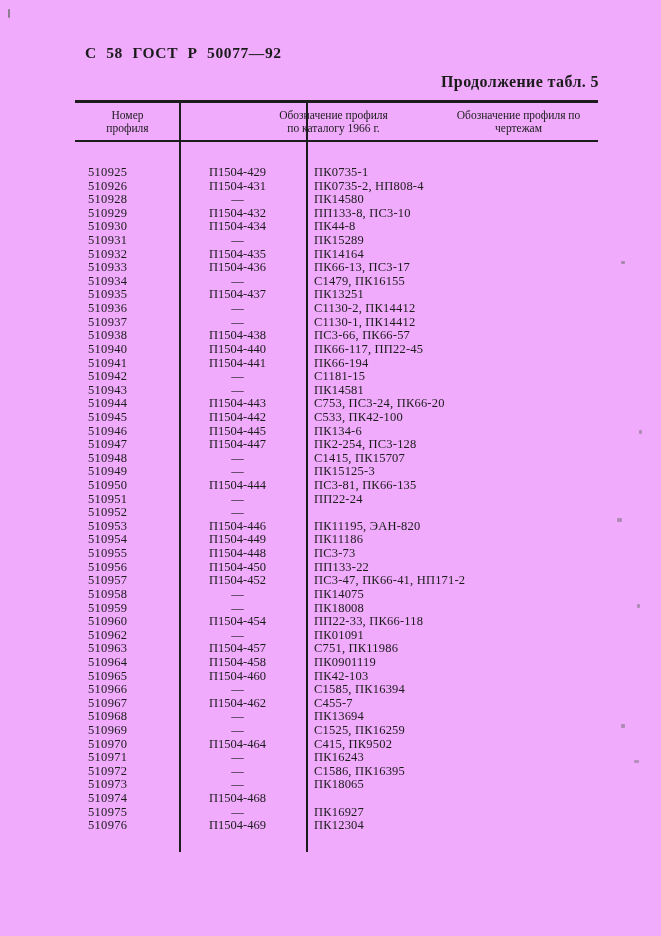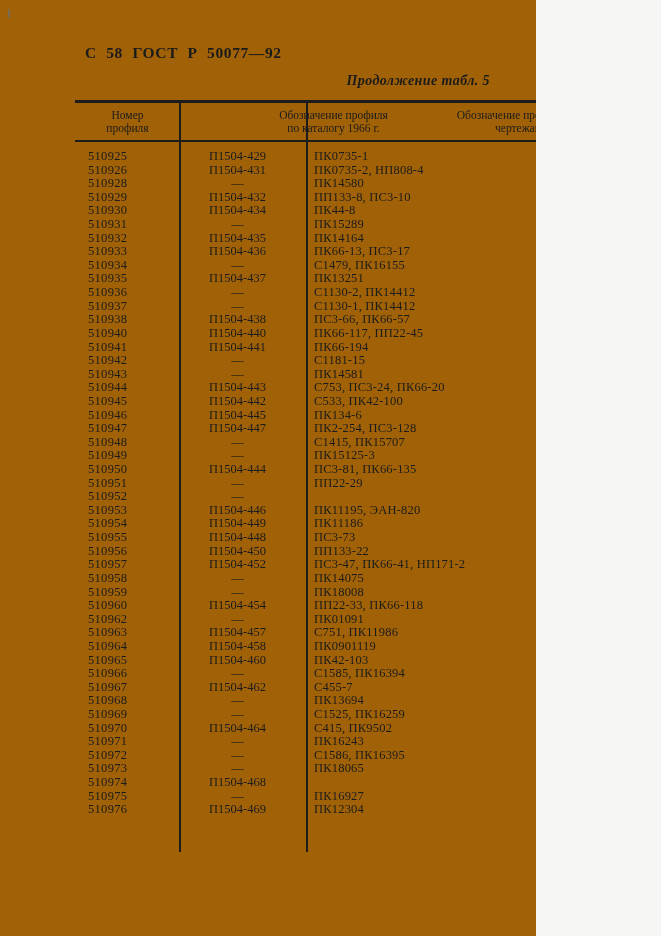--- a/index.html
+++ b/index.html
@@ -3,40 +3,39 @@
 <meta charset="utf-8">
 <style>
   html, body { margin: 0; padding: 0; }
   body {
     width: 661px; height: 936px;
     background: #f6f6f4;
     font-family: "Liberation Serif", serif;
   }
   .page {
     position: relative;
-    width: 536px; height: 936px;
-    background: #a16207;
+    width: 661px; height: 936px;
+    background: #f0abfc;
     color: #1b1b1b;
     overflow: hidden;
   }
   .page-header {
     position: absolute;
     left: 85px; top: 44px;
     font-size: 15.5px;
     font-weight: bold;
     letter-spacing: 0.6px;
     word-spacing: 5px;
     white-space: nowrap;
   }
   .continuation {
     position: absolute;
-    right: 46px; top: 73px;
-    font-size: 14px;
+    right: 62px; top: 73px;
+    font-size: 16px;
     font-weight: bold;
-    font-style: italic;
     letter-spacing: 0.4px;
     white-space: nowrap;
   }
   .table-wrap {
     position: absolute;
     left: 75px; top: 100px;
     width: 523px;
   }
   .rule-top { height: 3px; background: #1c1c1c; }
   .rule-head { height: 2px; background: #1c1c1c; }
@@ -53,21 +52,21 @@
   .th3 { flex: 1; text-align: center; }
   .vline {
     position: absolute;
     top: 0;
     width: 2px;
     height: 752px;
     background: #1c1c1c;
   }
   .vline-1 { left: 104px; }
   .vline-2 { left: 231px; }
-  .tbody { padding-top: 8px; }
+  .tbody { padding-top: 24px; }
   .trow {
     display: flex;
     height: 13.62px;
     line-height: 13.62px;
     font-size: 12.5px;
     white-space: nowrap;
   }
   .c1 { width: 105px; padding-left: 13px; box-sizing: border-box; letter-spacing: 0.3px; }
   .c2 { width: 127px; text-align: center; padding-right: 12px; box-sizing: border-box; }
   .c3 { flex: 1; padding-left: 7px; letter-spacing: 0.2px; }
@@ -264,21 +263,21 @@
 
   <div class="trow">
     <div class="c1">510950</div>
     <div class="c2">П1504-444</div>
     <div class="c3">ПС3-81, ПК66-135</div>
   </div>
 
   <div class="trow">
     <div class="c1">510951</div>
     <div class="c2">—</div>
-    <div class="c3">ПП22-29</div>
+    <div class="c3">ПП22-24</div>
   </div>
 
   <div class="trow">
     <div class="c1">510952</div>
     <div class="c2">—</div>
   </div>
 
   <div class="trow">
     <div class="c1">510953</div>
     <div class="c2">П1504-446</div>

